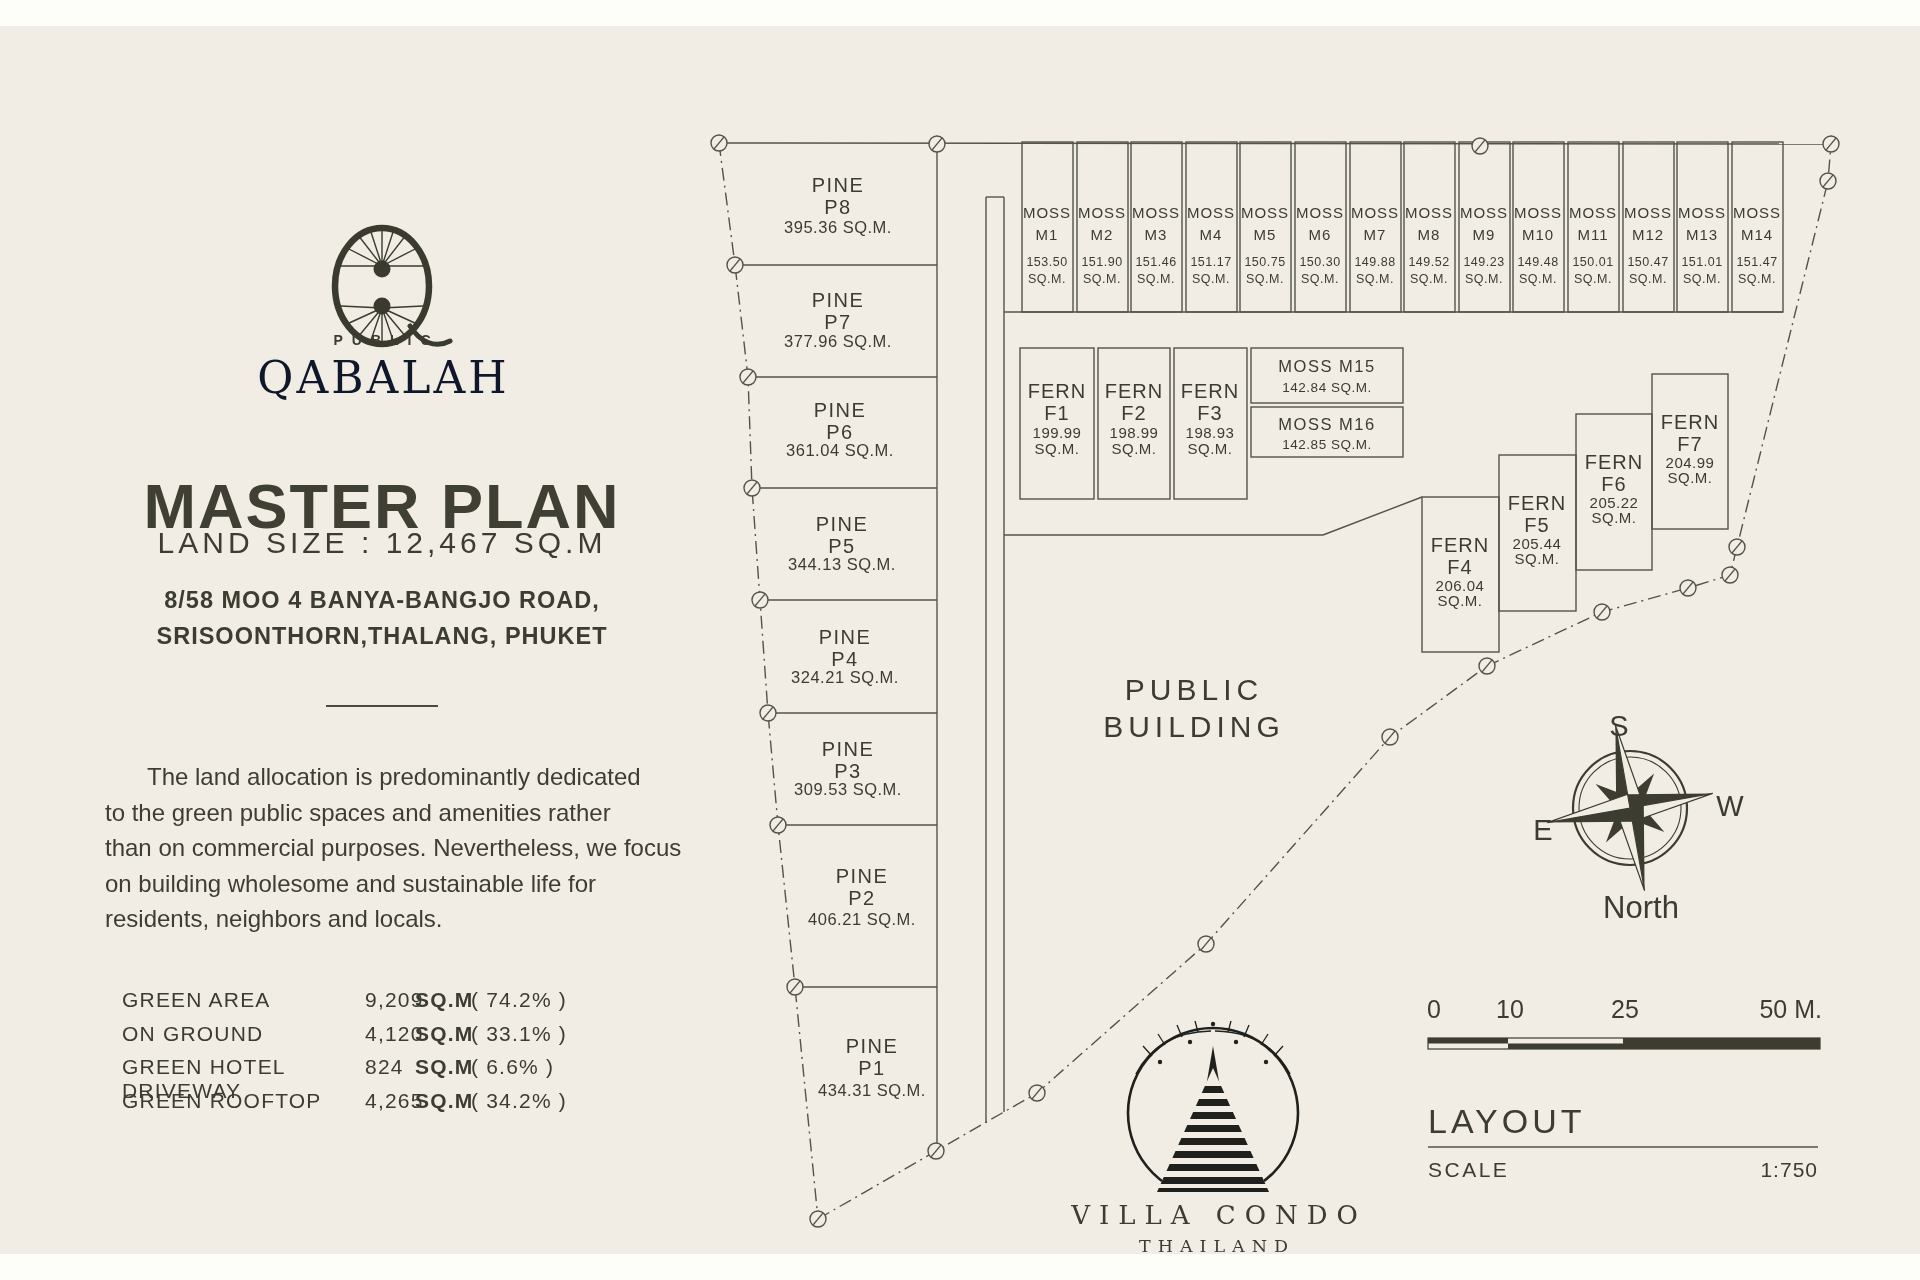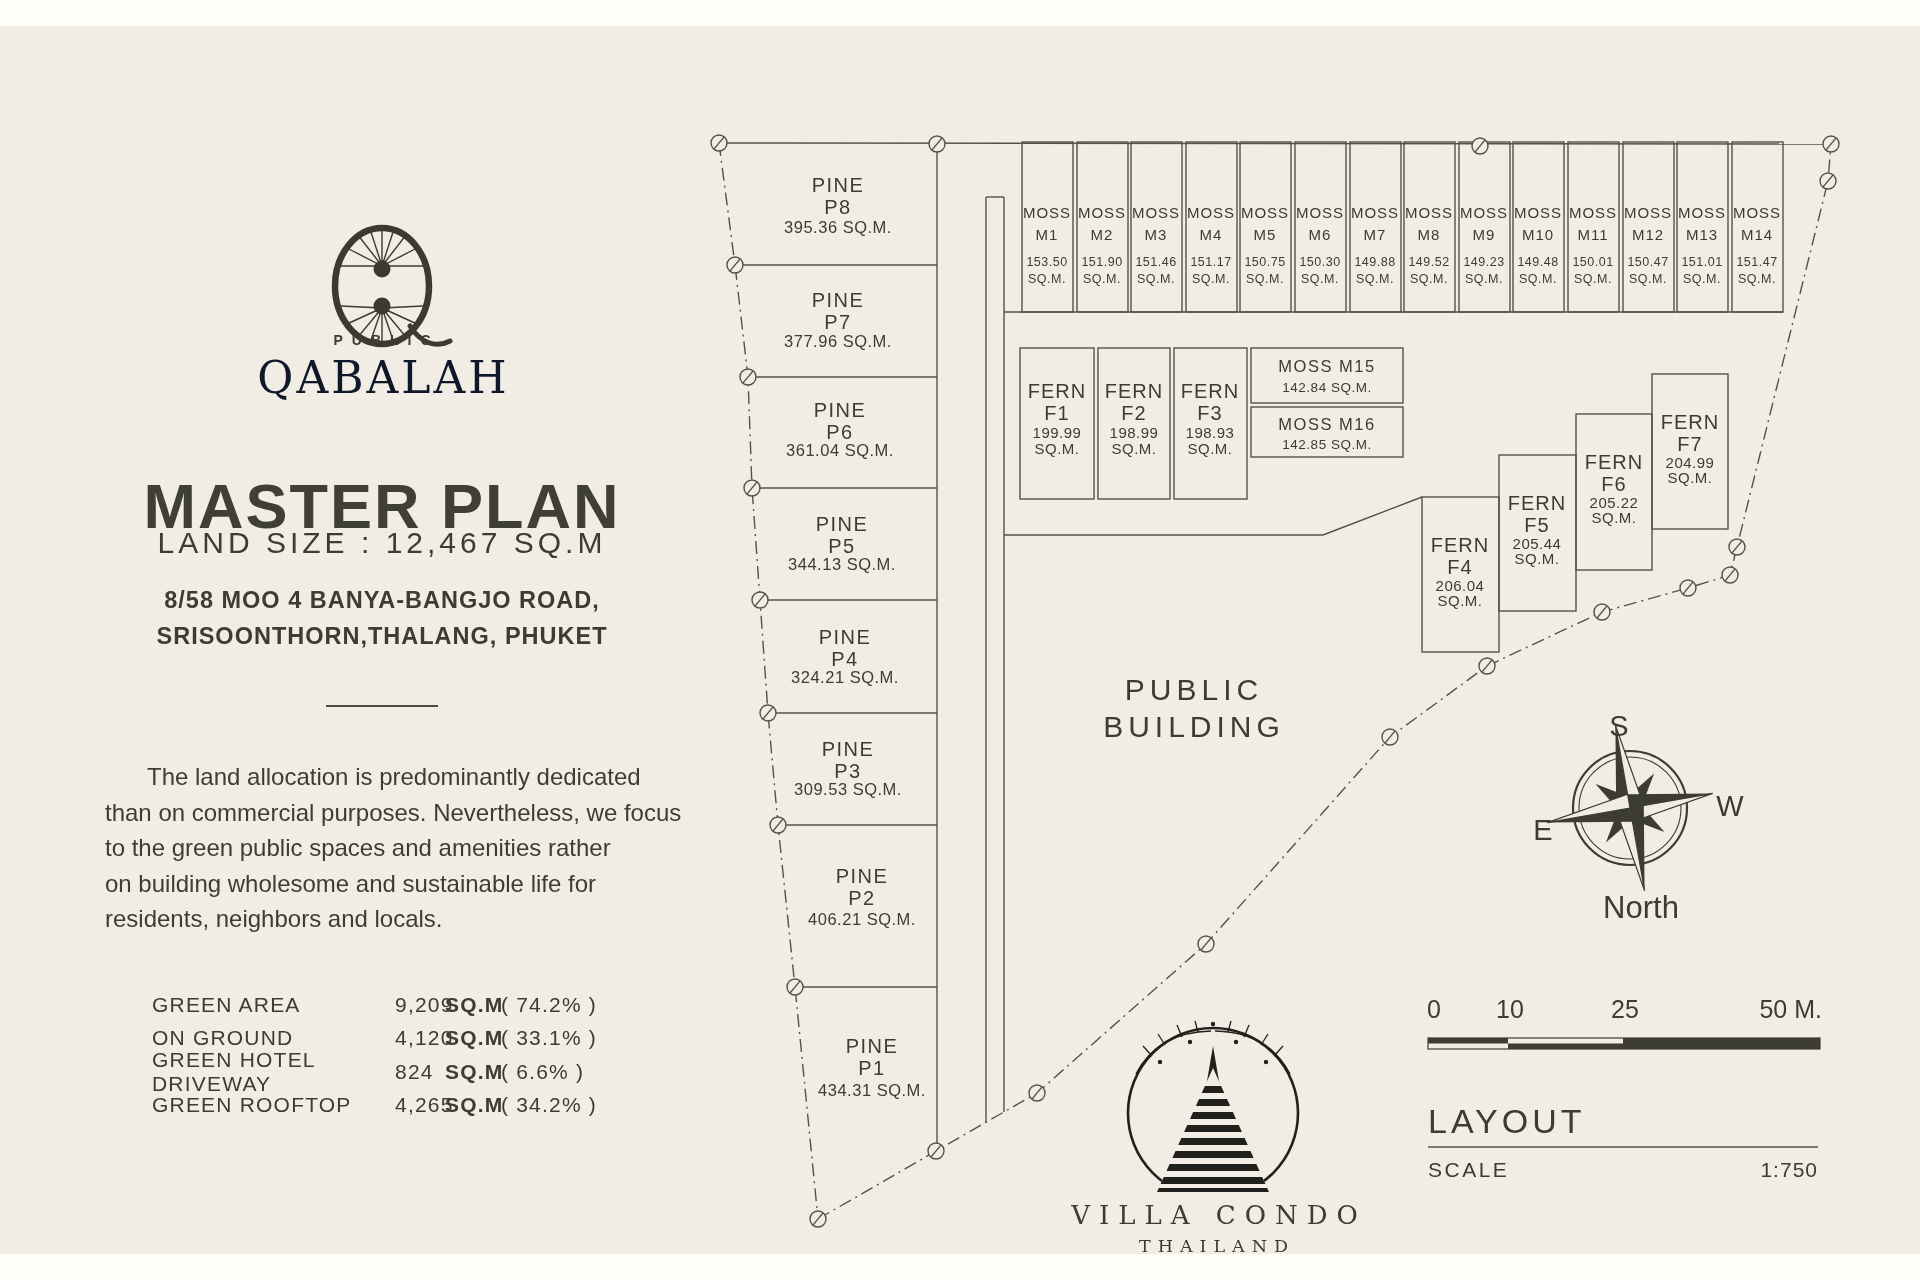--- a/index.html
+++ b/index.html
@@ -17,21 +17,21 @@
               font-size:44px;letter-spacing:3px;text-indent:3px;color:#0f172a;}
   #title{position:absolute;left:0;top:428px;width:764px;font-size:63px;font-weight:bold;
          letter-spacing:2px;color:#3f4033;margin-top:16px;}
   #landsize{position:absolute;left:0;top:500px;width:764px;font-size:30px;letter-spacing:4px;color:#3c3c31;text-align:center;}
   #address{position:absolute;left:0;top:556px;width:764px;font-size:23.5px;font-weight:bold;
            letter-spacing:1px;line-height:36px;color:#3c3c31;}
   #divider{position:absolute;left:326px;top:679px;width:112px;height:2px;background:#4a4a40;}
   #desc{position:absolute;left:105px;top:733px;width:585px;font-size:24px;line-height:35.5px;color:#3d3d33;}
   #desc .l1{text-indent:42px;}
   #stats{position:absolute;left:122px;top:962px;font-size:21px;letter-spacing:1.2px;color:#3c3c31;}
-  .srow{display:flex;height:33.5px;align-items:center;margin-left:30px;}
+  .srow{display:flex;height:33.5px;align-items:flex-start;}
   .slabel{width:243px;} .sval{width:50px;} .sunit{width:56px;font-weight:bold;} .spct{}
 
   
   #plan{position:absolute;left:0;top:0;}
   .ln{stroke:#53534a;stroke-width:1.4;fill:none;}
   .dsh{stroke-dasharray:13 5 2 5;}
   .plot{fill:none;stroke:#53534a;stroke-width:1.4;}
   text{fill:#3c3c31;}
   .pt{font-size:20px;letter-spacing:1.5px;text-anchor:middle;}
   .pa{font-size:16.5px;letter-spacing:.5px;text-anchor:middle;}
@@ -93,22 +93,22 @@
     <div id="brand-name" class="center">QABALAH</div>
     <div id="title" class="center">MASTER PLAN</div>
     <div id="landsize" class="center">LAND SIZE : 12,467 SQ.M</div>
     <div id="address" class="center">
       <div>8/58 MOO 4 BANYA-BANGJO ROAD,</div>
       <div>SRISOONTHORN,THALANG, PHUKET</div>
     </div>
     <div id="divider"></div>
     <div id="desc">
       <div class="l1">The land allocation is predominantly dedicated</div>
+      <div>to the green public spaces and amenities rather</div>
       <div>than on commercial purposes. Nevertheless, we focus</div>
-      <div>to the green public spaces and amenities rather</div>
       <div>on building wholesome and sustainable life for</div>
       <div>residents, neighbors and locals.</div>
     </div>
     <div id="stats">
       <div class="srow">
         <span class="slabel">GREEN AREA</span>
         <span class="sval">9,209</span>
         <span class="sunit">SQ.M</span>
         <span class="spct">( 74.2% )</span>
       </div>

